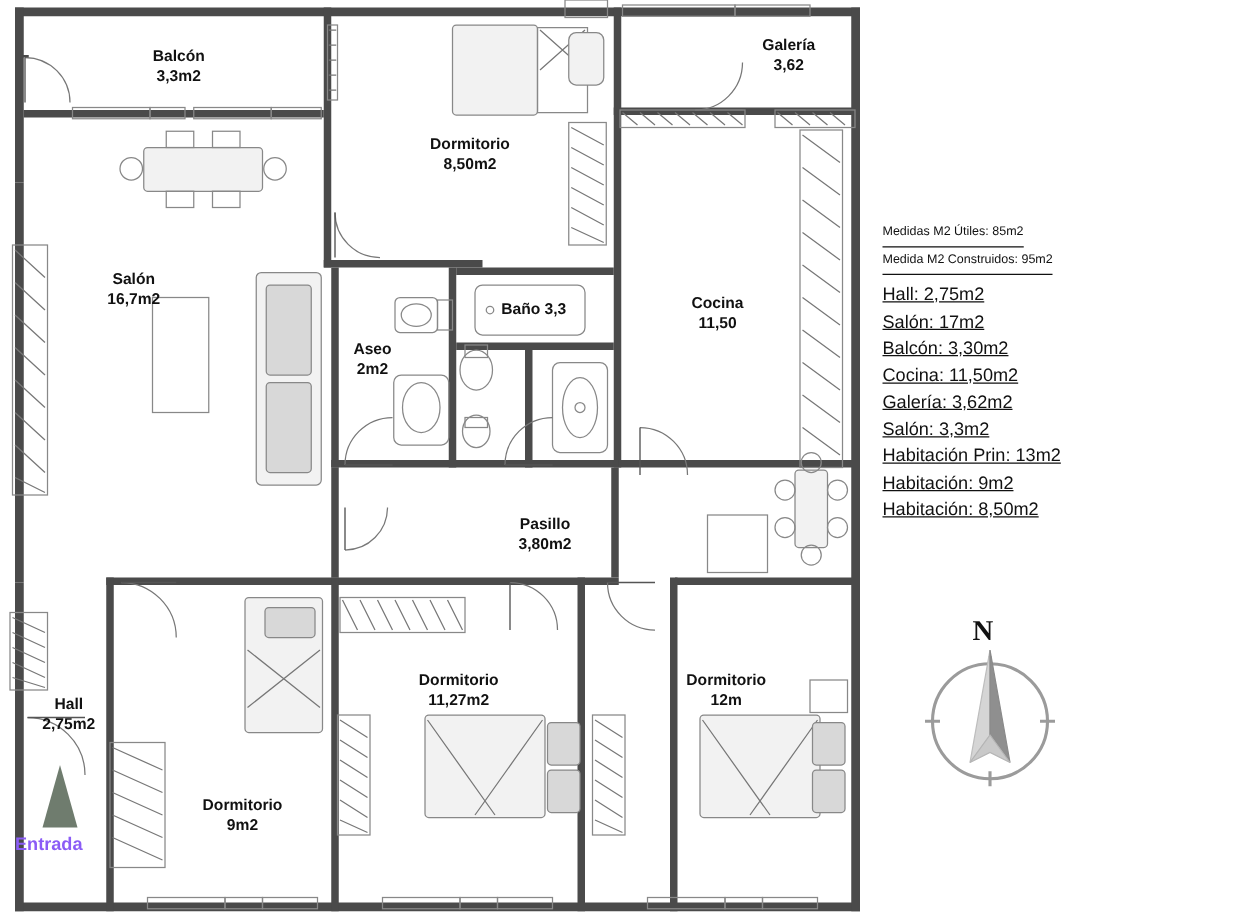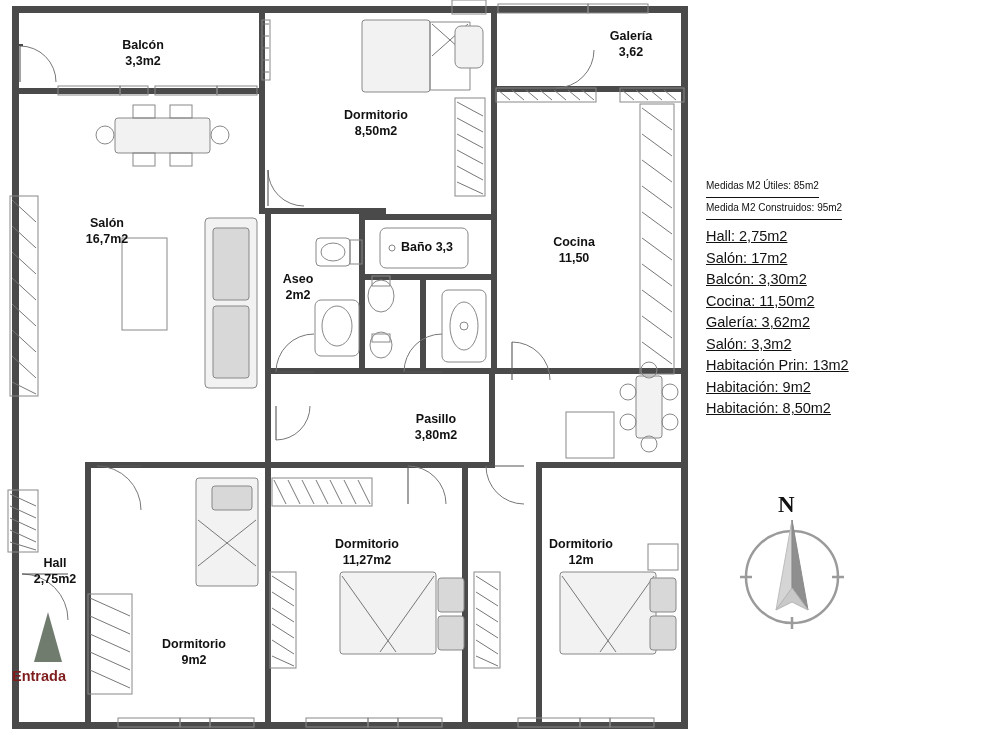--- a/index.html
+++ b/index.html
@@ -64,21 +64,21 @@
     font-weight: bold;
     font-family: "Liberation Serif", serif;
     color: #111;
   }
   .entrada-label {
     position: absolute;
     left: 12px;
     top: 668px;
     font-size: 14.5px;
     font-weight: bold;
-    color: #7f1d1d;
+    color: #8b5cf6;
   }
   
   .rlabel {
     position: absolute;
     text-align: center;
     font-size: 12.5px;
     line-height: 15.5px;
     color: #111;
     font-weight: bold;
     white-space: nowrap;

